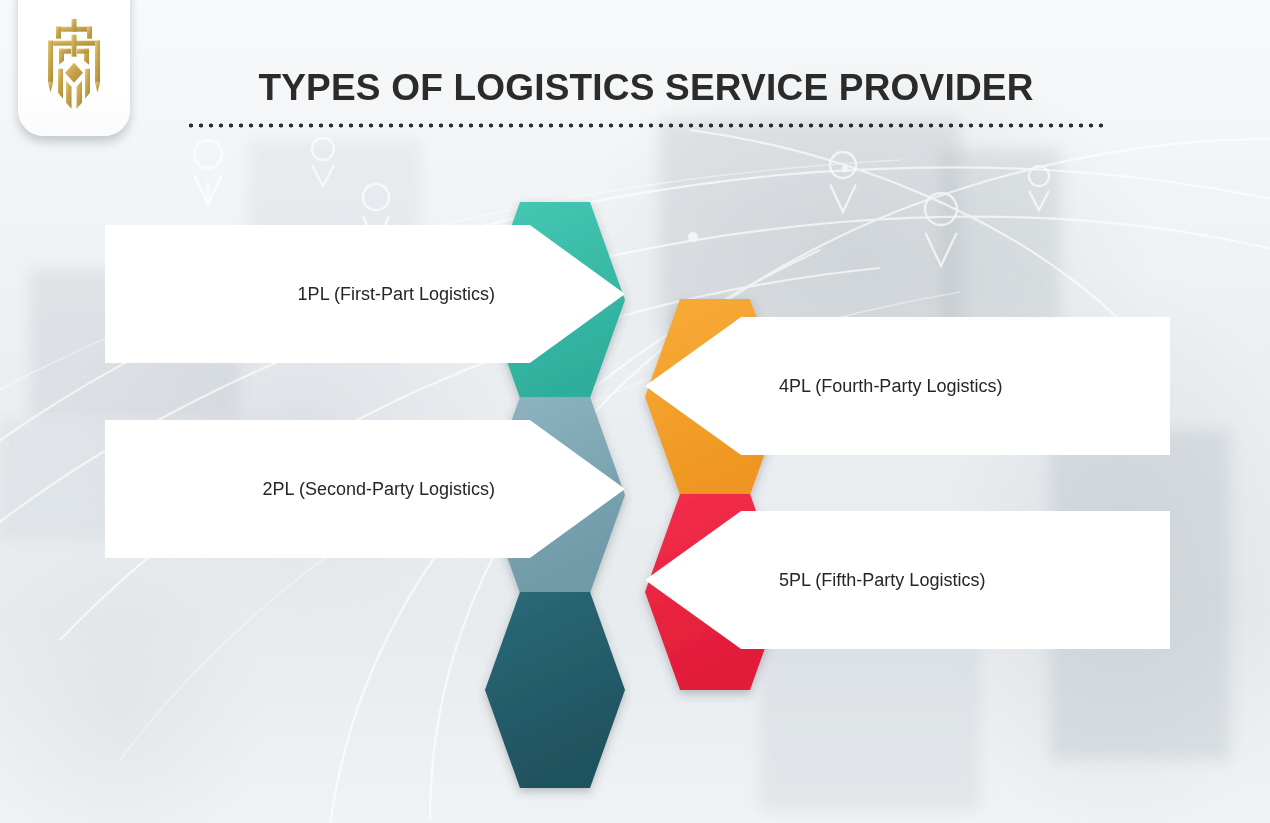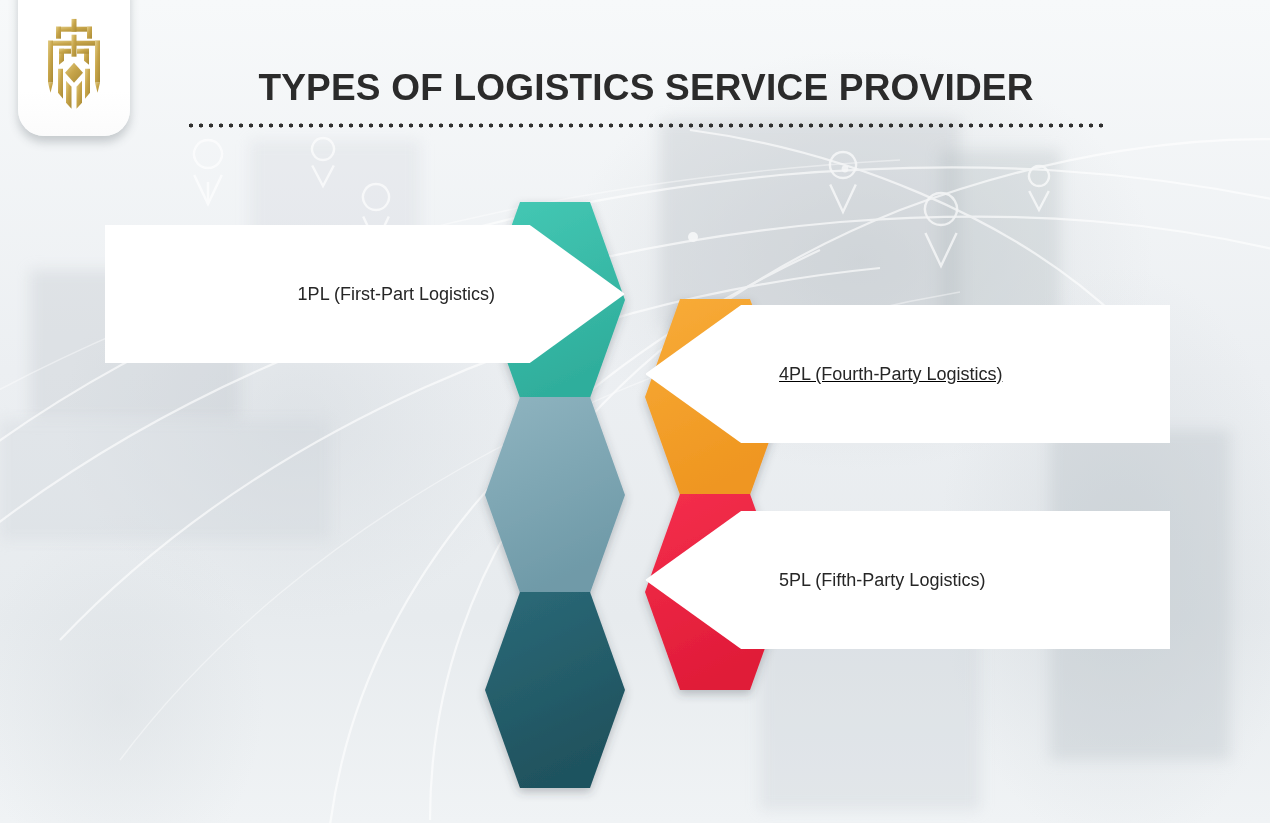--- a/index.html
+++ b/index.html
@@ -119,21 +119,21 @@
     width: 525px;
     height: 138px;
     justify-content: flex-start;
     clip-path: polygon(18.3% 0, 100% 0, 100% 100%, 18.3% 100%, 0 50%);
   }
   .card.right .label { margin-left: 134px; }
 
   .c1 { top: 225px; }
   .c2 { top: 420px; }
   .c3 { top: 616px; }
-  .c4 { top: 305px; text-decoration: underline; }
+  .c4 { top: 317px; }
   .c5 { top: 511px; }
 </style>
 </head>
 <body>
 
 <div id="stage">
 
   <div class="bg-layer bg-photo"></div>
 
   <div class="bg-layer">
@@ -256,20 +256,23 @@
       <polygon points="520,592 590,592 625,690 590,788 520,788 485,690" fill="url(#gDark)"></polygon>
 
       <polygon points="680,299 750,299 785,397 750,495 680,495 645,397" fill="url(#gOrange)"></polygon>
       <polygon points="680,494 750,494 785,592 750,690 680,690 645,592" fill="url(#gRed)"></polygon>
     </g>
   </svg>
 
   <div class="card left c1">
     <span class="label">1PL (First-Part Logistics)</span>
   </div>
+  <div class="card left c2">
+    <span class="label">2PL (Second-Party Logistics)</span>
+  </div>
   <div class="card right c4">
     <span class="label">4PL (Fourth-Party Logistics)</span>
   </div>
   <div class="card right c5">
     <span class="label">5PL (Fifth-Party Logistics)</span>
   </div>
 
 </div>
 
 </body></html>

